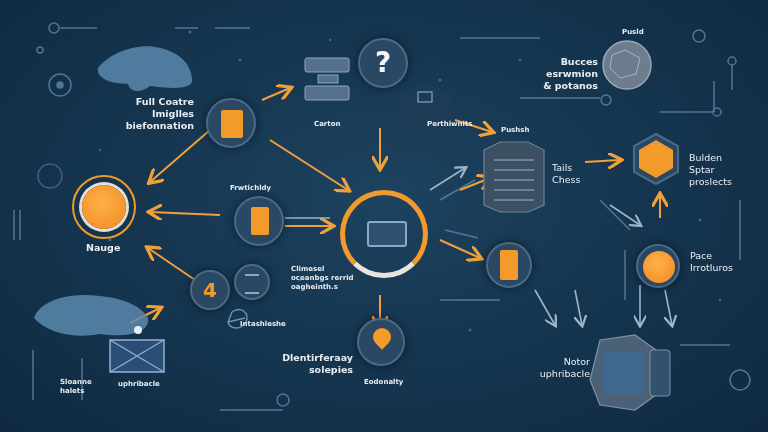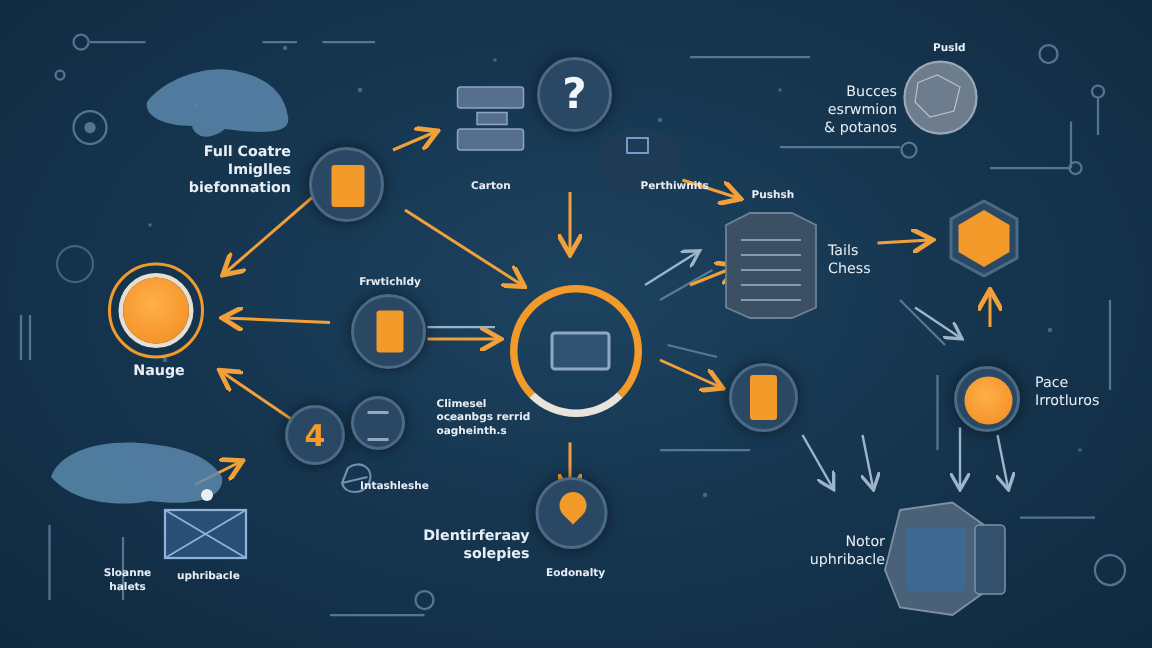--- a/index.html
+++ b/index.html
@@ -2,21 +2,21 @@
 <html><head>
 <meta charset="utf-8">
 <style>
   html,body{margin:0;padding:0;}
   body{width:768px;height:432px;overflow:hidden;background:#14304a;font-family:"DejaVu Sans","Liberation Sans",sans-serif;}
   #canvas{position:relative;width:768px;height:432px;background:radial-gradient(ellipse at 50% 45%,#1d4360 0%,#163650 45%,#0f2a40 100%);overflow:hidden;}
   svg.layer{position:absolute;left:0;top:0;width:768px;height:432px;}
   .lbl{position:absolute;color:#e8eef4;font-size:9.5px;line-height:12px;white-space:pre-line;font-weight:bold;}
   .lbl.sm{font-size:7px;line-height:9px;}
   .lbl.r{text-align:right;}
-  .lbl.c{text-align:center;}
+  .lbl.c{}
   .node{position:absolute;border-radius:50%;box-sizing:border-box;}
   .dark{background:#2a4863;border:2px solid #4b6a86;box-shadow:0 0 10px rgba(0,0,0,.5);}
   .orange{background:radial-gradient(circle at 45% 40%,#ffb04a,#f08a1e);}
   .card{position:absolute;background:#f29a2a;border-radius:2px;}
   .q{color:#f2f6fa;font-weight:bold;text-align:center;}
 </style>
 </head>
 <body>
 
 <div id="canvas">
@@ -151,29 +151,32 @@
   </div>
   <div class="lbl r" style="right:574px;top:96px;">Full Coatre
 Imiglles
 biefonnation</div>
 
   <div class="node dark q" style="left:358px;top:38px;width:50px;height:50px;line-height:46px;font-size:28px;">?</div>
 
   <div class="lbl sm" style="left:314px;top:120px;">Carton</div>
   <div class="lbl sm" style="left:403px;top:120px;padding-left:24px;">Perthiwnits</div>
 
-  <div class="lbl r" style="right:170px;top:56px;font-weight:normal;">Bucces
+  <div class="lbl r" style="right:170px;top:56px;font-weight:bold;">Bucces
 esrwmion
 &amp; potanos</div>
   <div class="lbl sm" style="left:622px;top:28px;">Pusld</div>
 
   <div class="lbl sm" style="left:501px;top:126px;">Pushsh</div>
   <div class="lbl" style="left:552px;top:162px;font-weight:normal;">Tails
 Chess</div>
 
+  <div class="lbl" style="left:689px;top:152px;font-weight:normal;">Bulden
+Sptar
+proslects</div>
 
   <div class="node" style="left:72px;top:175px;width:64px;height:64px;border:2px solid #f29a2a;">
     <div class="node orange" style="left:8px;top:8px;width:44px;height:44px;box-shadow:0 0 0 3px #e6e0d4;"></div>
   </div>
   <div class="lbl c" style="left:86px;top:242px;width:40px;">Nauge</div>
 
   <div class="lbl sm c" style="left:230px;top:184px;width:60px;">Frwtichldy</div>
   <div class="node dark" style="left:234px;top:196px;width:50px;height:50px;">
     <div class="card" style="left:15px;top:9px;width:18px;height:28px;"></div>
   </div>

